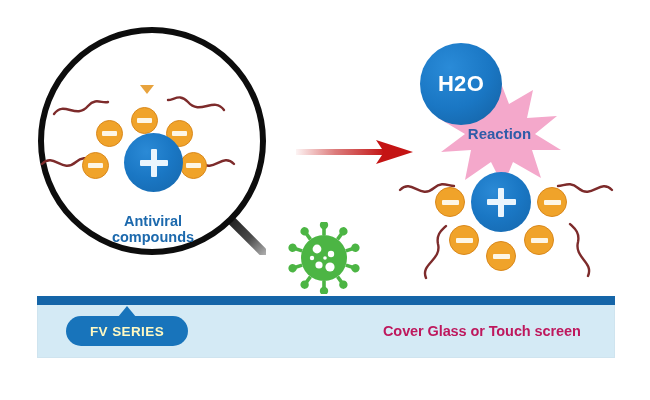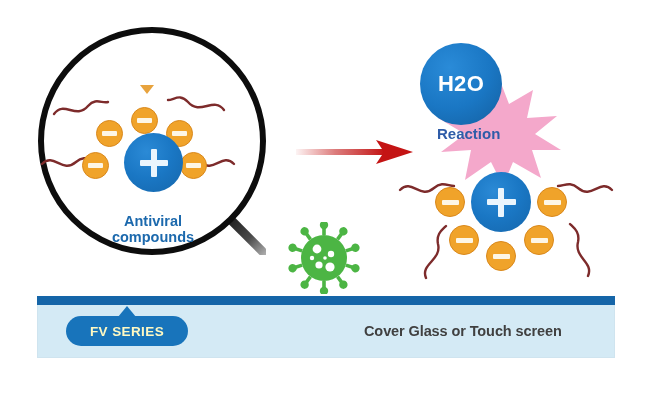--- a/index.html
+++ b/index.html
@@ -146,20 +146,21 @@
   #reaction-burst {
     left: 437px;
     top: 78px;
     width: 125px;
     height: 108px;
   }
   #reaction-label {
     left: 437px;
     top: 125px;
     width: 125px;
+    text-align: center;
     font-size: 15px;
     font-weight: bold;
     color: #2f5ca8;
   }
 
   
   #substrate-panel {
     left: 37px;
     top: 296px;
     width: 578px;
@@ -192,25 +193,25 @@
   }
   #fv-badge-pointer {
     left: 118px;
     top: 306px;
     width: 0; height: 0;
     border-left: 9px solid transparent;
     border-right: 9px solid transparent;
     border-bottom: 11px solid #1874bb;
   }
   #cover-glass-label {
-    left: 364px;
+    left: 383px;
     top: 323px;
     font-size: 14.5px;
     font-weight: bold;
-    color: #404040;
+    color: #be185d;
     letter-spacing: -0.1px;
   }
 </style>
 </head>
 <body>
 
 <div id="stage">
 
   <div id="magnifier" class="abs">
     <svg width="228" height="228" viewBox="0 0 228 228" style="position:absolute;left:0;top:0;">

